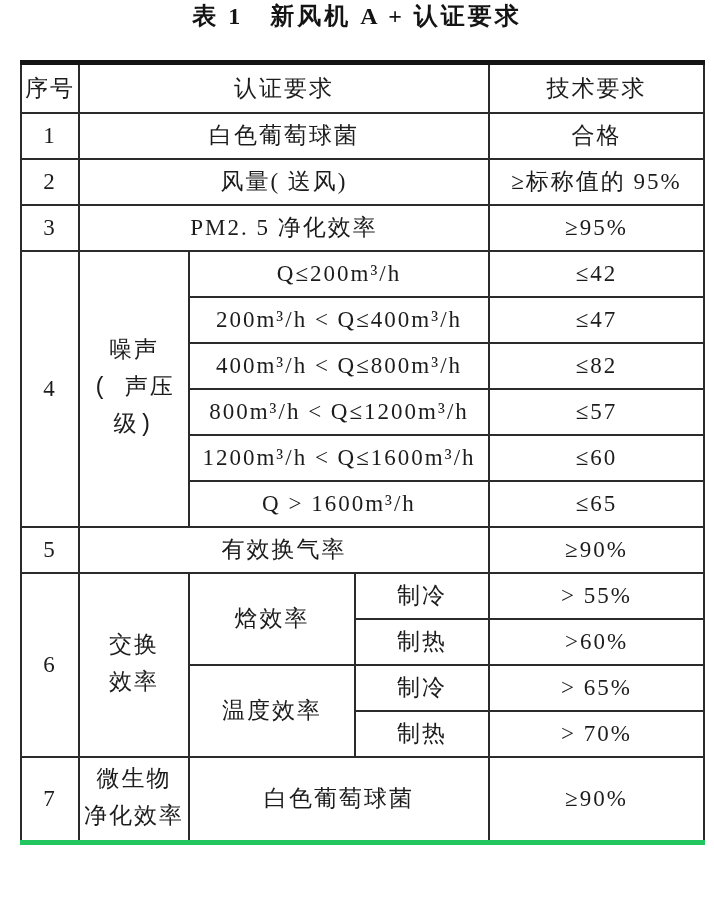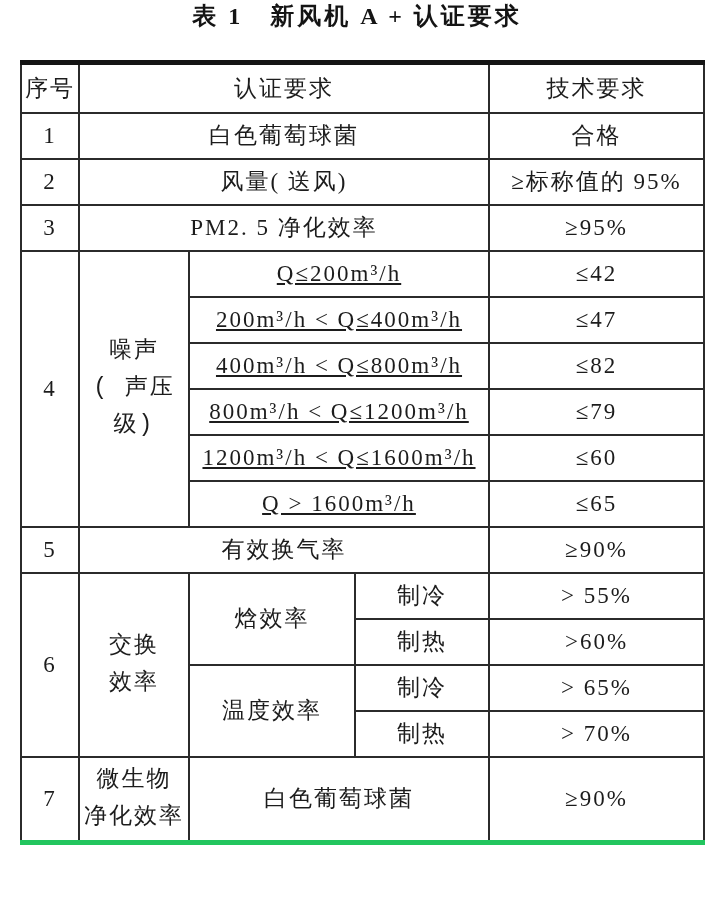--- a/index.html
+++ b/index.html
@@ -38,21 +38,21 @@
     letter-spacing: 2px;
     padding: 0;
     color: #1c1c1c;
     overflow: hidden;
   }
   tr.row-std  { height: 46px; }
   tr.row-head { height: 50px; }
   tr.row-last { height: 86px; }
   .two-line span { display: block; line-height: 37px; font-family: Liberation Mono, monospace; }
   .num-cell { letter-spacing: 0; }
-  .formula  { letter-spacing: 0; font-size: 22px; text-decoration: underline; }
+  .formula  { letter-spacing: 0; font-size: 22px; }
   .req      { letter-spacing: 1px; }
 </style>
 </head>
 <body>
 
 <div class="page-title">表 1　新风机 A + 认证要求</div>
 
 <table class="cert-table">
   <colgroup>
     <col style="width:58px">
@@ -99,21 +99,21 @@
     <tr class="row-std">
       <td colspan="2" class="formula">200m³/h &lt; Q≤400m³/h</td>
       <td class="req">≤47</td>
     </tr>
     <tr class="row-std">
       <td colspan="2" class="formula">400m³/h &lt; Q≤800m³/h</td>
       <td class="req">≤82</td>
     </tr>
     <tr class="row-std">
       <td colspan="2" class="formula">800m³/h &lt; Q≤1200m³/h</td>
-      <td class="req">≤79</td>
+      <td class="req">≤57</td>
     </tr>
     <tr class="row-std">
       <td colspan="2" class="formula">1200m³/h &lt; Q≤1600m³/h</td>
       <td class="req">≤60</td>
     </tr>
     <tr class="row-std">
       <td colspan="2" class="formula">Q &gt; 1600m³/h</td>
       <td class="req">≤65</td>
     </tr>
 

